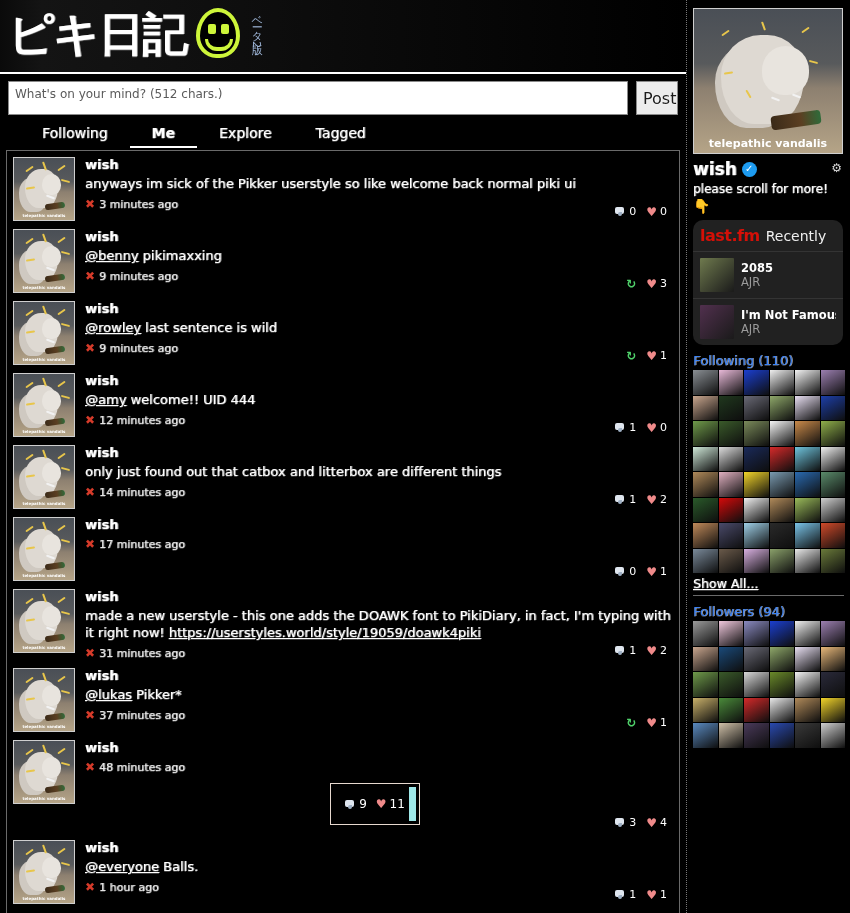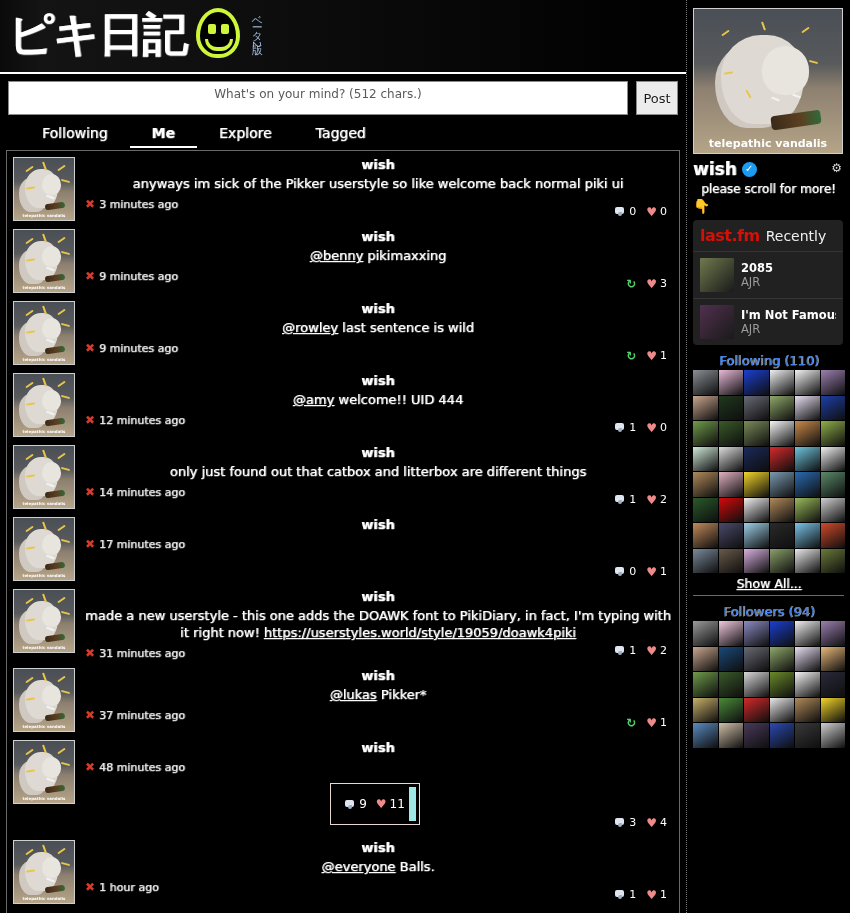--- a/index.html
+++ b/index.html
@@ -9,21 +9,20 @@
     background: #000;
     color: #fff;
     font-family: "DejaVu Sans", sans-serif;
     overflow: hidden;
   }
   
   .pix {
     font-family: "DejaVu Sans", sans-serif;
     letter-spacing: 0px;
     text-shadow: 1px 0 0 rgba(255,255,255,.55), 0 1px 0 rgba(255,255,255,.25);
-    text-align: center;
   }
 
   
   #app { position: relative; width: 850px; height: 913px; background: #000; }
 
   
   #header {
     position: absolute; left: 0; top: 0; width: 686px; height: 74px;
     background: linear-gradient(90deg,#0a0a0a 0%, #141414 6%, #0d0d0d 40%, #000 100%);
     border-bottom: 2px solid #fff;
@@ -89,21 +88,21 @@
   }
   #composer-box {
     flex: 1; height: 34px; background: #fff; color: #3a3a3a;
     border: 1px solid #8a8a8a; font-size: 12px; padding: 5px 6px;
     font-family: "DejaVu Sans", sans-serif; resize: none; outline: none;
     position: relative;
   }
   #composer-box::placeholder { color: #5a5a5a; }
   #post-btn {
     width: 42px; height: 34px; background: #ececec; border: 1px solid #8a8a8a;
-    color: #1a1a1a; font-size: 13px; cursor: pointer;
+    color: #1a1a1a; font-size: 16px; cursor: pointer;
     font-family: "DejaVu Sans", sans-serif;
   }
 
   
   #tabs {
     position: absolute; left: 0; top: 120px; width: 686px; height: 28px;
     display: flex; align-items: flex-end; gap: 0px; padding-left: 20px;
   }
   .tab {
     padding: 2px 22px 5px 22px; font-size: 14px; color: #fff; cursor: pointer;
@@ -198,21 +197,21 @@
     width: 15px; height: 15px; border-radius: 50%; background: #1d9bf0;
     color: #fff; font-size: 10px; display: flex; align-items: center;
     justify-content: center; line-height: 1;
   }
   #gear { position: absolute; right: 2px; top: 2px; font-size: 12px; color: #d8d8d8; cursor: pointer; }
   #profile-bio { font-size: 12px; color: #fff; margin-top: 3px; line-height: 15px; }
   #bio-emoji { font-size: 14px; margin-top: 1px; }
 
   
   #lastfm {
-    margin: 6px 6px 0 6px; width: 150px; background: #212121; border-radius: 4px;
+    margin: 6px 6px 0 6px; width: 150px; background: #212121; border-radius: 10px;
     overflow: hidden;
   }
   #lastfm-head {
     display: flex; align-items: baseline; gap: 6px; padding: 6px 7px 6px 7px;
     border-bottom: 1px solid #343434;
   }
   #lastfm-logo { color: #d51007; font-weight: bold; font-size: 16px; letter-spacing: -0.5px; }
   #lastfm-label { color: #efefef; font-size: 14px; }
   .track { display: flex; gap: 7px; padding: 6px 7px; align-items: center; border-bottom: 1px solid #343434; cursor: pointer; }
   .track:last-child { border-bottom: none; }

